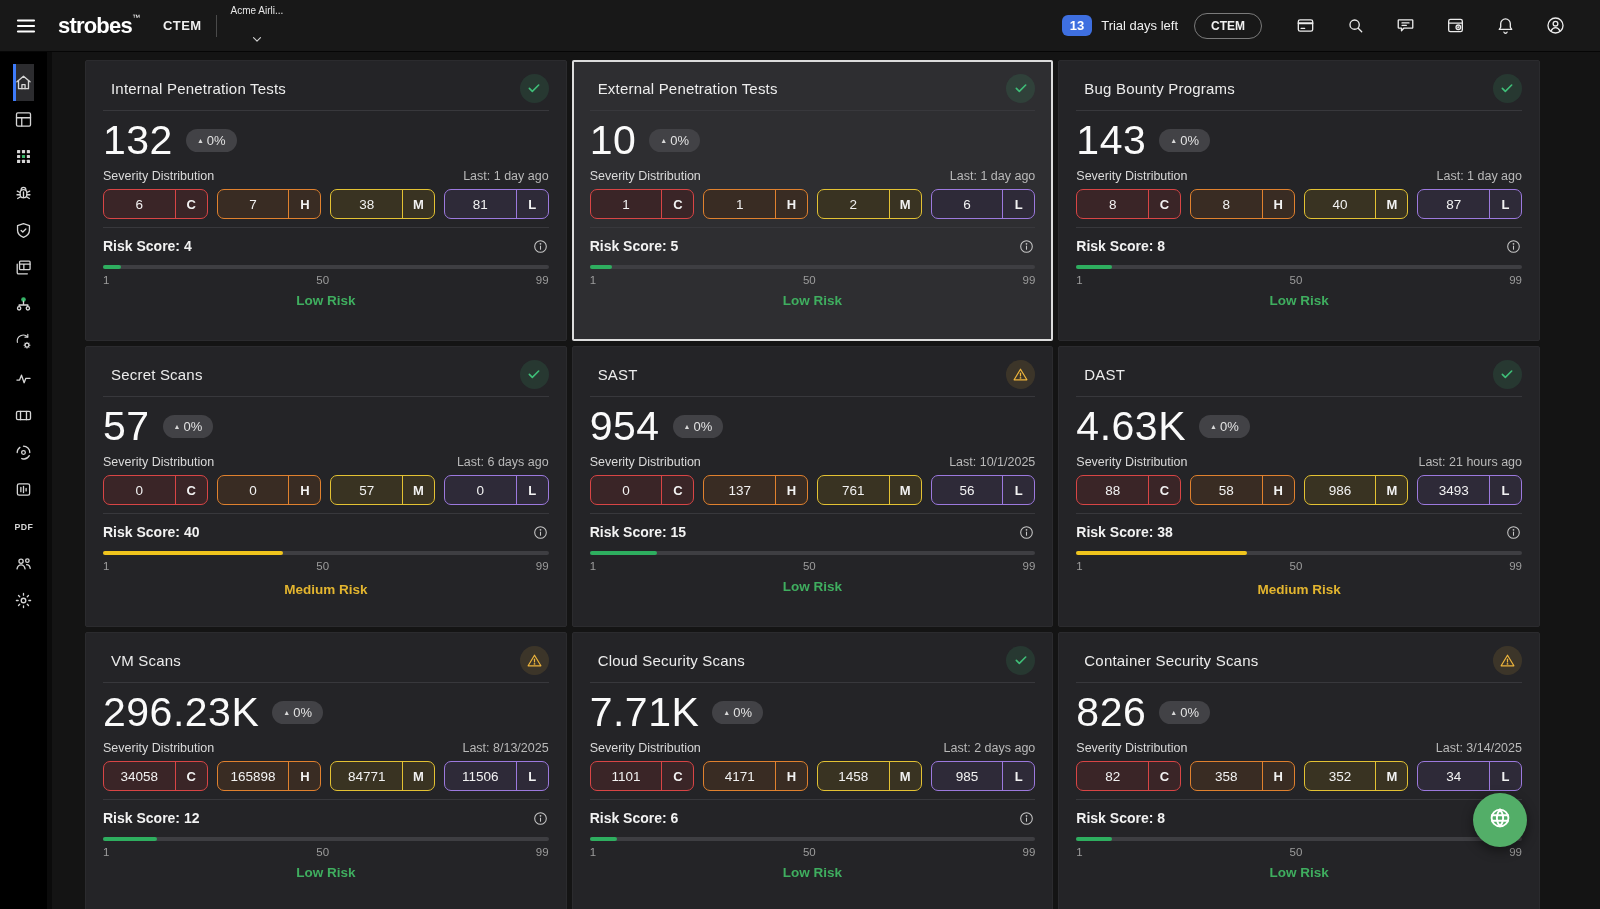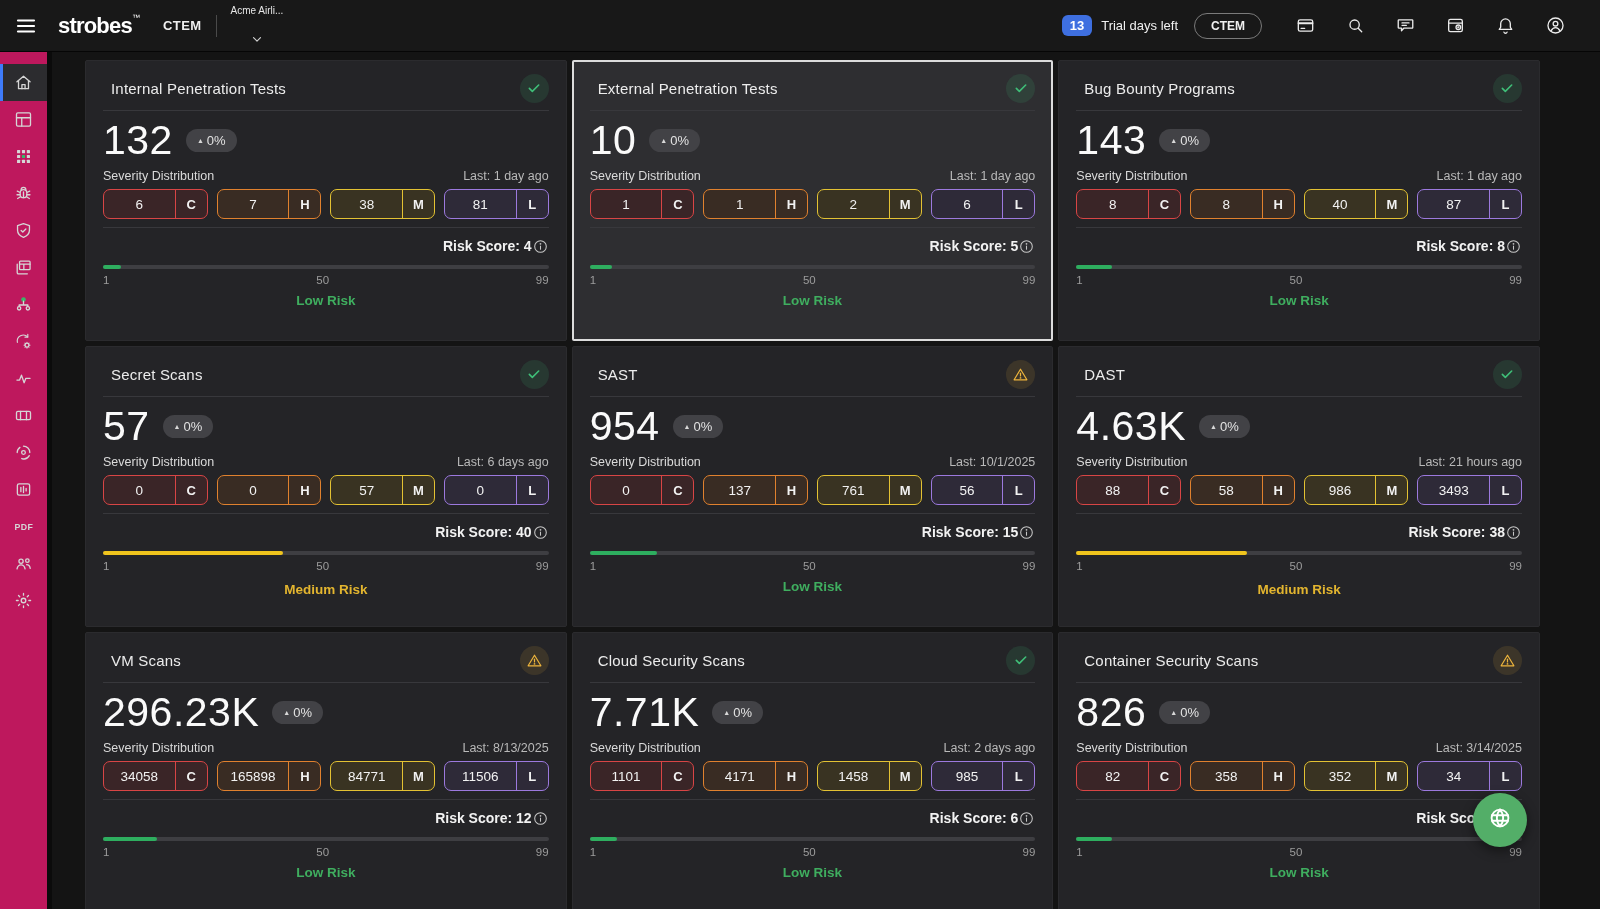--- a/index.html
+++ b/index.html
@@ -25,22 +25,22 @@
   .spacer { flex:1; }
   .trial { display:flex; align-items:center; gap:9px; margin-right:16px; }
   .trial-badge { background:#3e6fe0; color:#fff; font-weight:700; font-size:13px; border-radius:6px; padding:3px 8px; }
   .trial-label { font-size:13px; color:#f0f0f0; }
   .plan-pill { border:1px solid #7a7a7a; border-radius:15px; padding:5px 16px; font-size:12px; font-weight:700; color:#f0f0f0; margin-right:18px; cursor:pointer; }
   .top-icons { display:flex; align-items:center; }
   .top-icon { width:50px; display:flex; justify-content:center; color:#ececec; cursor:pointer; }
   
   .app { display:flex; height:857px; }
   .sidebar {
-    width:52px; background:#be185d; border-right:5px solid #0b0b0b;
-    display:flex; flex-direction:column; padding-top:12px; flex-shrink:0;
+    width:52px; background:#000000; border-right:5px solid #0b0b0b;
+    display:flex; flex-direction:column; padding-top:12px; flex-shrink:0;align-items:center;
   }
   .side-item {
     height:37px; display:flex; align-items:center; justify-content:center;
     color:#d6d6d6; position:relative; cursor:pointer; flex-shrink:0;
   }
   .side-item.active { background:#2c2c2f; }
   .side-item.active::before { content:""; position:absolute; left:0; top:0; bottom:0; width:3px; background:#3e7bfa; }
   .side-item.pdf { font-size:10px; font-weight:700; letter-spacing:.5px; }
   .main { flex:1; background:#141414; padding:8px 60px 0 33px; overflow:hidden; }
   .grid { display:grid; grid-template-columns:repeat(3,1fr); gap:5px; }
@@ -64,21 +64,21 @@
   .sev-label { color:#dadada; }
   .last-label { color:#b9b9b9; }
   .sev-row { display:flex; gap:9px; }
   .sev-pill { flex:1; height:30px; border-radius:7px; display:flex; overflow:hidden; border:1px solid; cursor:pointer; }
   .sev-val { flex:1; display:flex; align-items:center; justify-content:center; font-size:13.5px; color:#f2f2f2; }
   .sev-letter { width:32px; display:flex; align-items:center; justify-content:center; font-size:13px; font-weight:700; color:#f2f2f2; border-left:1px solid; }
   .sev-c { border-color:#d84545; background:#3a2527; } .sev-c .sev-letter { border-color:#d84545; }
   .sev-h { border-color:#e0812e; background:#392c23; } .sev-h .sev-letter { border-color:#e0812e; }
   .sev-m { border-color:#e3c233; background:#393322; } .sev-m .sev-letter { border-color:#e3c233; }
   .sev-l { border-color:#9c79de; background:#2e2a38; } .sev-l .sev-letter { border-color:#9c79de; }
-  .risk-head { display:flex; justify-content:flex-end; align-items:center; height:20px; }
+  .risk-head { display:flex; justify-content:space-between; align-items:center; height:20px; }
   .risk-score { font-size:14px; font-weight:700; color:#f2f2f2; }
   .info-icon { color:#c6c6c6; display:flex; cursor:pointer; }
   .progress { height:4px; background:#3e3e42; border-radius:3px; margin:9px 0 5px; }
   .progress-fill { height:100%; border-radius:3px; }
   .risk-low .progress-fill { background:#2eae5f; }
   .risk-medium .progress-fill { background:#efc41d; }
   .scale { display:flex; justify-content:space-between; font-size:11.5px; color:#9c9c9c; }
   .risk-label { text-align:center; font-size:13.5px; font-weight:700; margin-top:7px; }
   .risk-low .risk-label { color:#3fae5f; }
   .risk-medium .risk-label { color:#e3b52f;margin-top:10px; }

